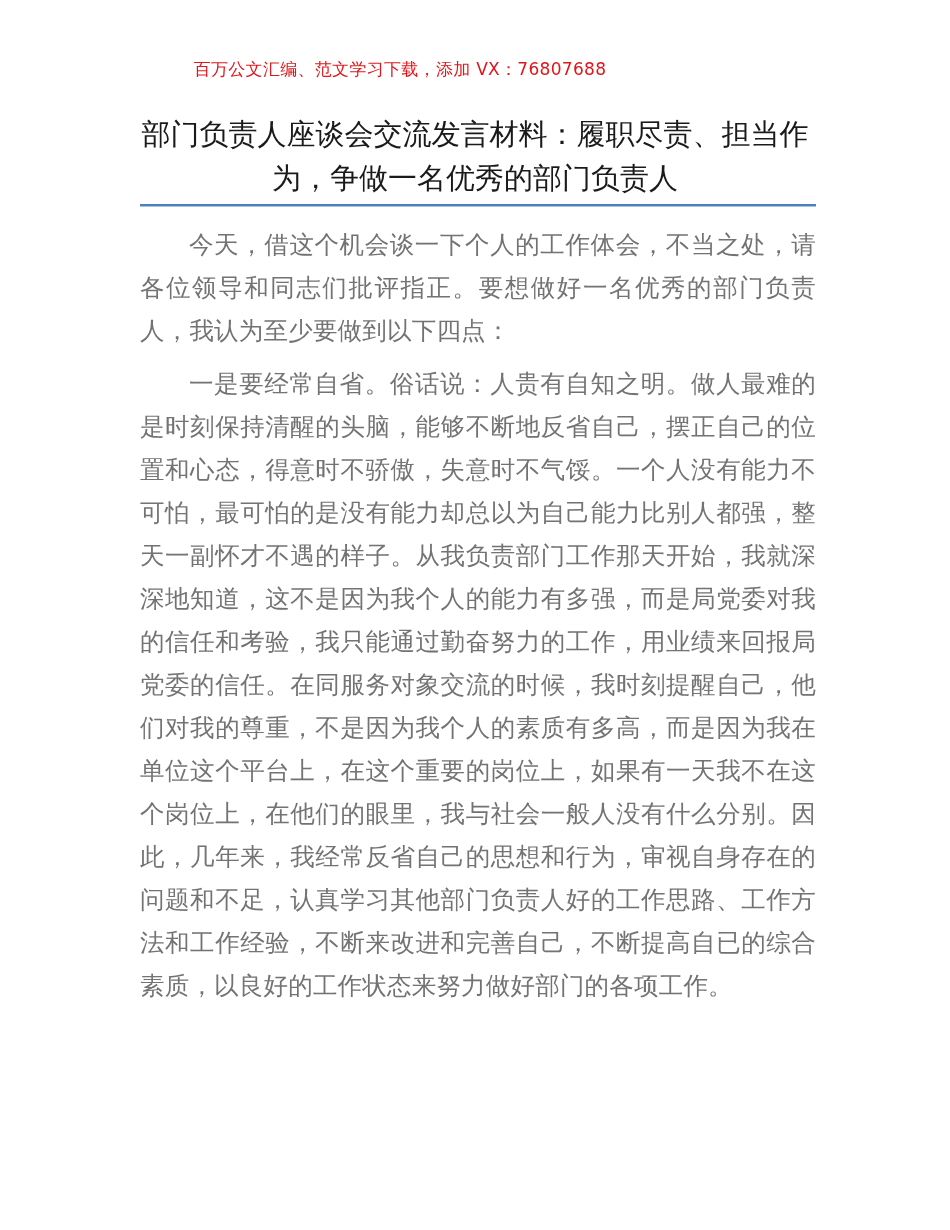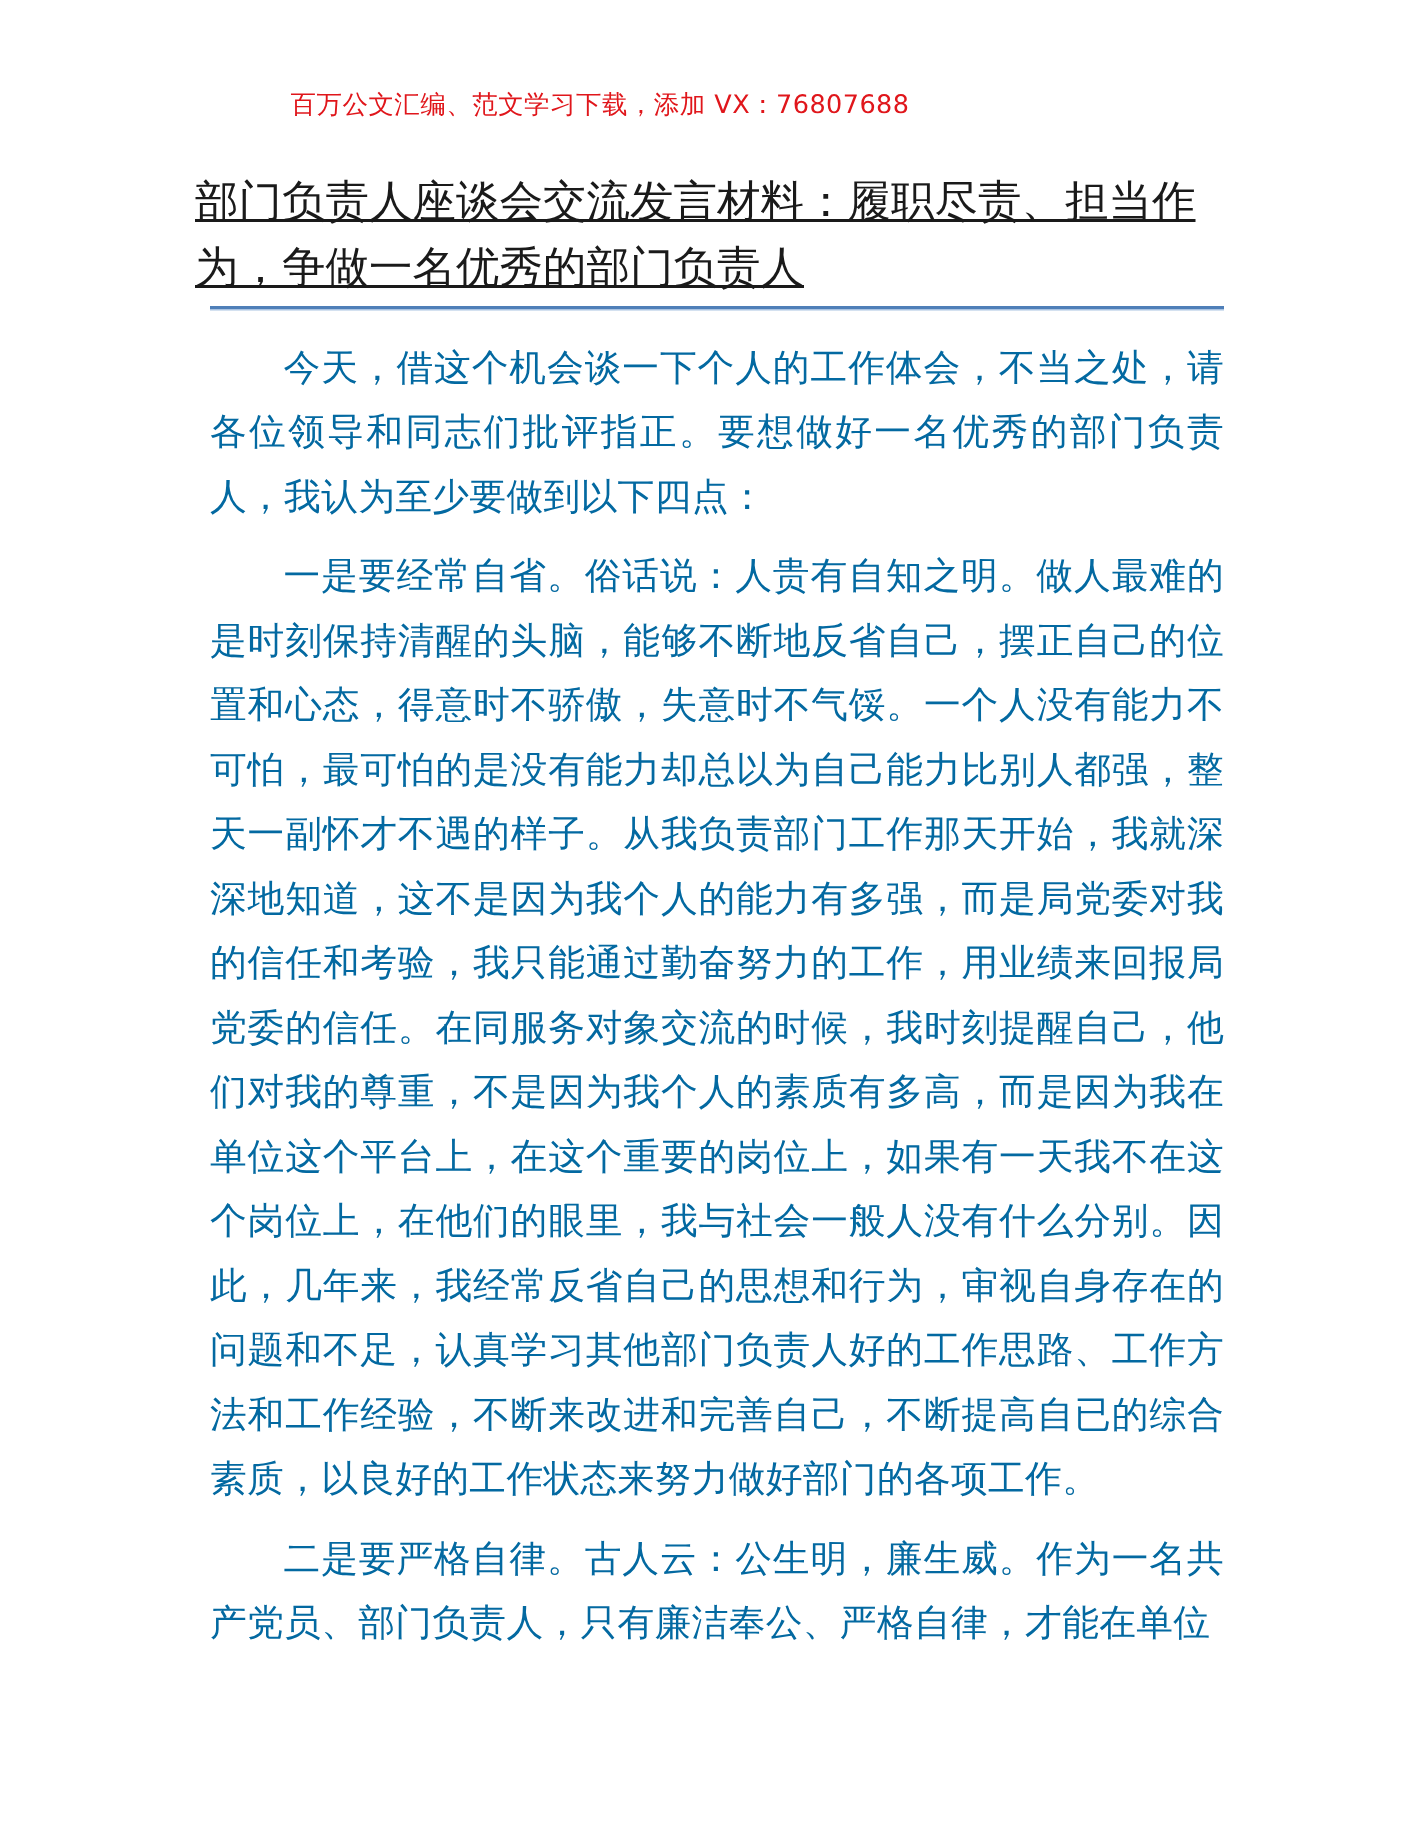--- a/index.html
+++ b/index.html
@@ -1,33 +1,32 @@
 <!DOCTYPE html>
 <html><head>
   <meta charset="utf-8">
   <style>
     html, body { margin: 0; padding: 0; background: #ffffff; }
     body { width: 950px; height: 1230px; position: relative; overflow: hidden;
            font-family: "DejaVu Sans", "Liberation Sans", sans-serif; color: #111; }
     .watermark { position: absolute; top: 58px; left: 0; width: 800px; text-align: center;
                  font-size: 17px; color: #e0161b; letter-spacing: 0.3px; }
-    .title { position: absolute; top: 112px; left: 130px; width: 690px; 
-             font-size: 29px; line-height: 44px; color: #1a1a1a; text-decoration: underline; }
+    .title { position: absolute; top: 112px; left: 130px; width: 690px; text-align: center;
+             font-size: 29px; line-height: 44px; color: #1a1a1a; }
     .divider { position: absolute; top: 204px; left: 140px; width: 676px; height: 2px;
                background: #4f7fb8; box-shadow: 0 1px 0 #a9c3e2; }
     .body { position: absolute; top: 223px; left: 140px; width: 676px; }
     .para { margin: 0 0 10px 0; font-size: 24.5px; line-height: 43px; text-indent: 2em;
-            text-align: justify; text-align-last: left; letter-spacing: 0.2px; color: #0369a1; }
+            text-align: justify; text-align-last: left; letter-spacing: 0.2px; color: #737373; }
   </style>
 </head>
 <body>
 
 <div class="watermark">百万公文汇编、范文学习下载，添加 VX：76807688</div>
 
 <div class="title">部门负责人座谈会交流发言材料：履职尽责、担当作为，争做一名优秀的部门负责人</div>
 
 <div class="divider"></div>
 
 <div class="body">
   <p class="para">今天，借这个机会谈一下个人的工作体会，不当之处，请各位领导和同志们批评指正。要想做好一名优秀的部门负责人，我认为至少要做到以下四点：</p>
   <p class="para">一是要经常自省。俗话说：人贵有自知之明。做人最难的是时刻保持清醒的头脑，能够不断地反省自己，摆正自己的位置和心态，得意时不骄傲，失意时不气馁。一个人没有能力不可怕，最可怕的是没有能力却总以为自己能力比别人都强，整天一副怀才不遇的样子。从我负责部门工作那天开始，我就深深地知道，这不是因为我个人的能力有多强，而是局党委对我的信任和考验，我只能通过勤奋努力的工作，用业绩来回报局党委的信任。在同服务对象交流的时候，我时刻提醒自己，他们对我的尊重，不是因为我个人的素质有多高，而是因为我在单位这个平台上，在这个重要的岗位上，如果有一天我不在这个岗位上，在他们的眼里，我与社会一般人没有什么分别。因此，几年来，我经常反省自己的思想和行为，审视自身存在的问题和不足，认真学习其他部门负责人好的工作思路、工作方法和工作经验，不断来改进和完善自己，不断提高自已的综合素质，以良好的工作状态来努力做好部门的各项工作。</p>
-  <p class="para">二是要严格自律。古人云：公生明，廉生威。作为一名共产党员、部门负责人，只有廉洁奉公、严格自律，才能在单位</p>
 </div>
 
 </body></html>

